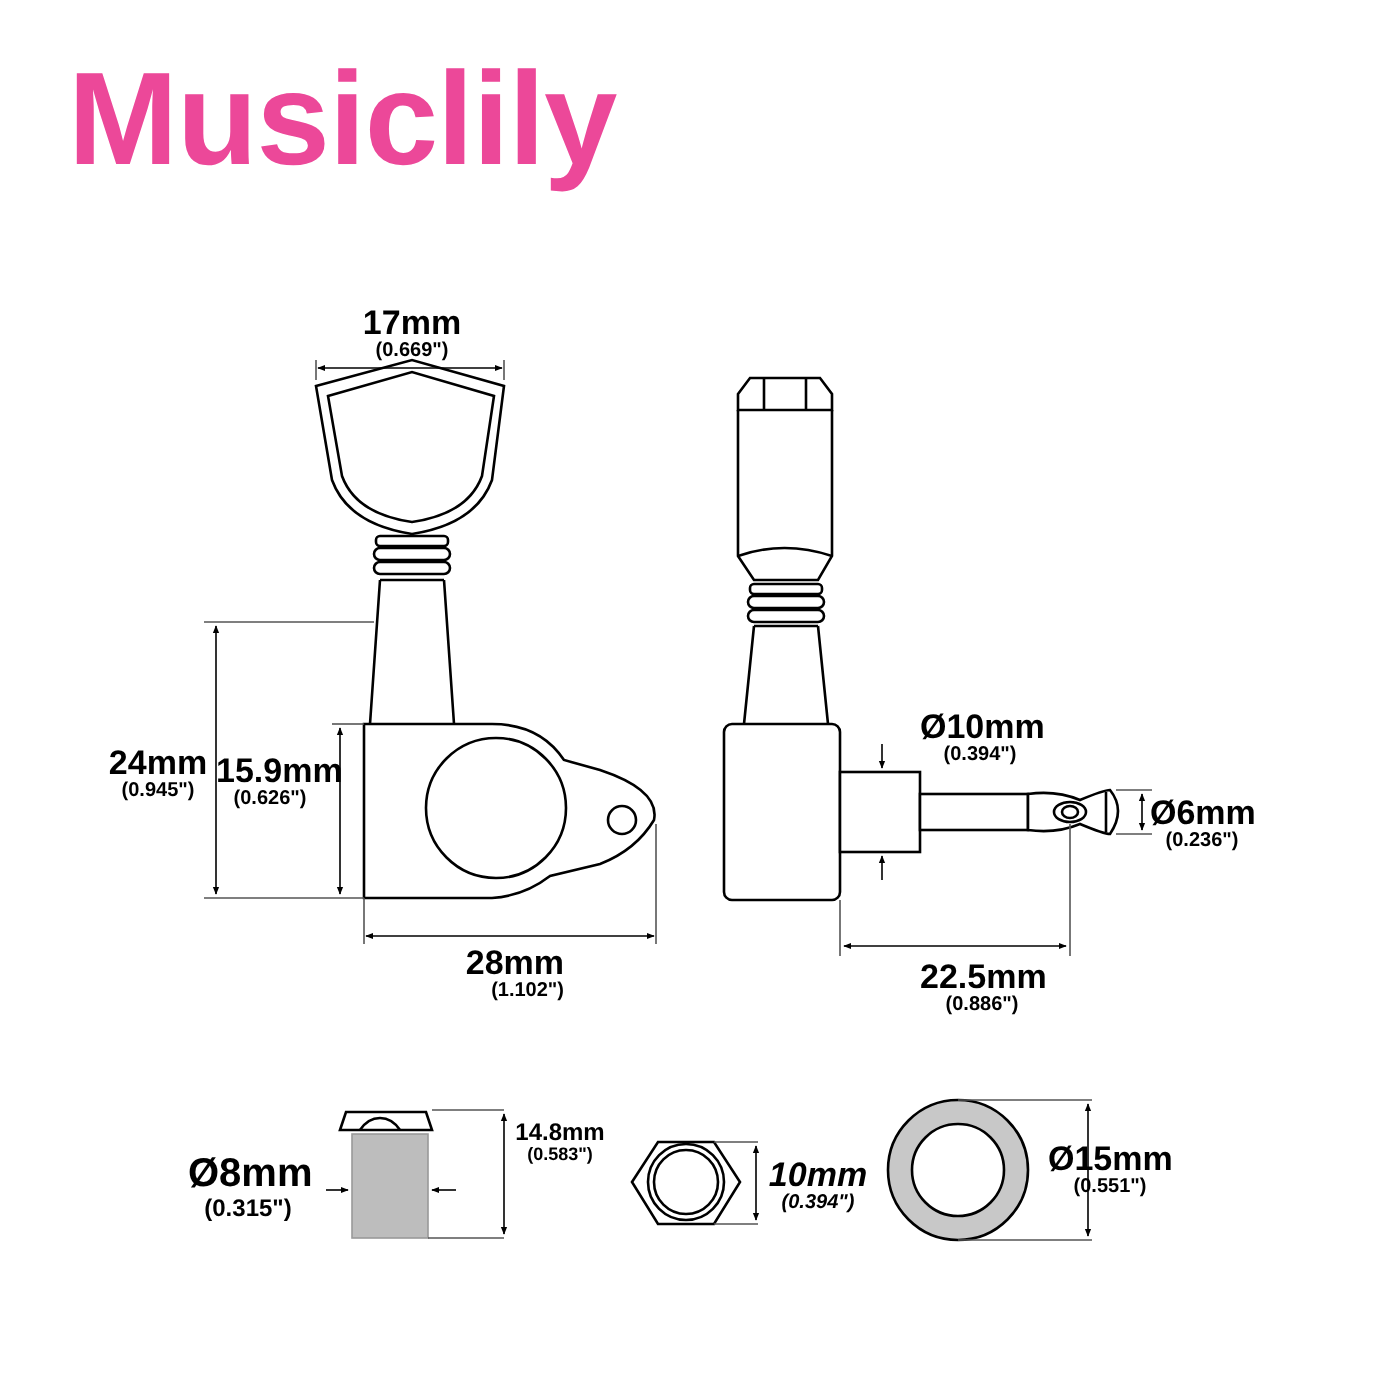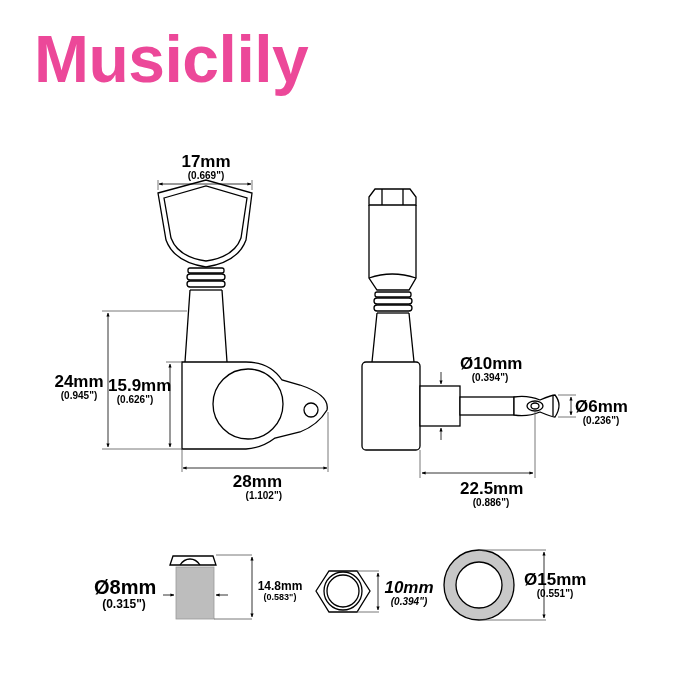--- a/index.html
+++ b/index.html
@@ -163,21 +163,21 @@
 <div class="lbl" style="left:460px; top:480px; width:62px;">
   <span class="mm">22.5mm</span>
   <span class="in">(0.886")</span>
 </div>
 
 <div class="lbl big" style="left:94px; top:577px; width:60px;">
   <span class="mm">Ø8mm</span>
   <span class="in">(0.315")</span>
 </div>
 
-<div class="lbl" style="left:252px; top:580px; width:56px;">
+<div class="lbl" style="left:252px; top:560px; width:56px;">
   <span class="mm" style="font-size:12px;">14.8mm</span>
   <span class="in" style="font-size:9px;">(0.583")</span>
 </div>
 
 <div class="lbl" style="left:380px; top:579px; width:58px;font-style:italic;">
   <span class="mm">10mm</span>
   <span class="in">(0.394")</span>
 </div>
 
 <div class="lbl" style="left:524px; top:571px; width:62px;">

